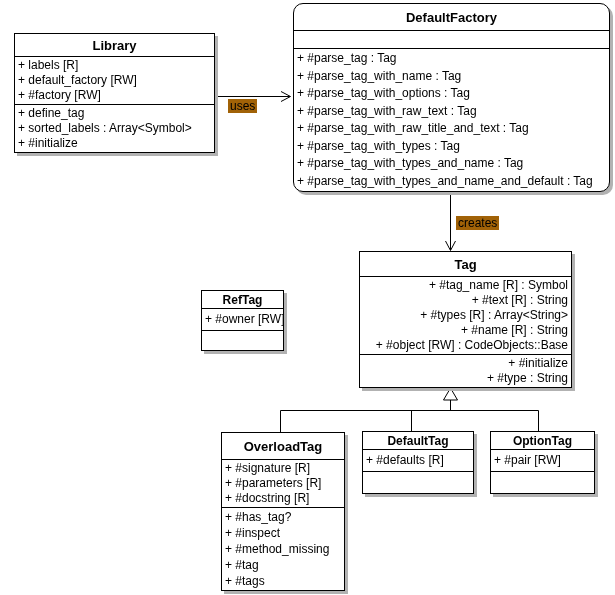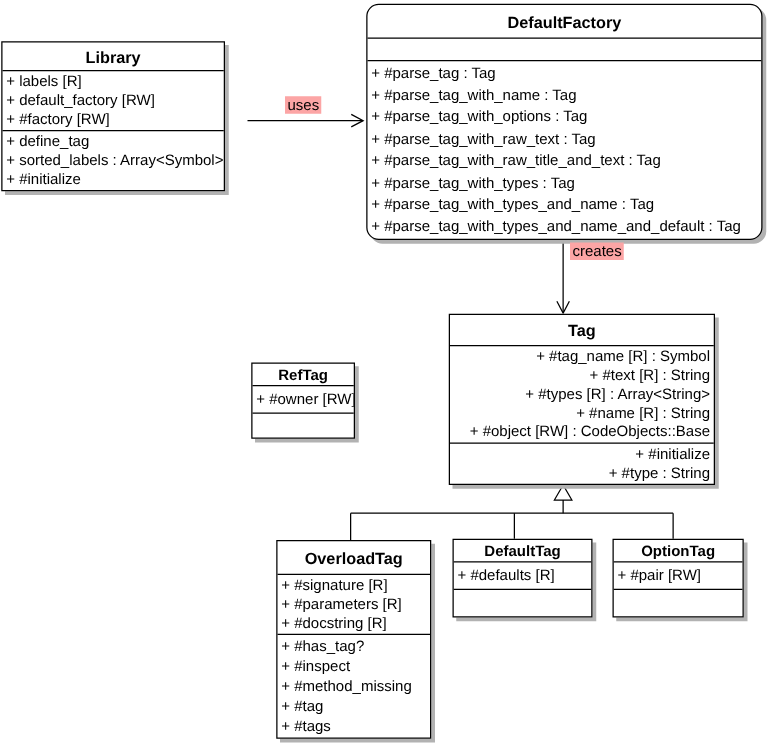--- a/index.html
+++ b/index.html
@@ -50,23 +50,24 @@
     font-size: 12px;
     white-space: nowrap;
     overflow: hidden;
   }
   .m.med  { height: 16px;   line-height: 16px; }
   .m.tall { height: 17.5px; line-height: 17.5px; }
   .m.big  { height: 19px;   line-height: 19px; }
   .edge-label {
     position: absolute;
     font-size: 12px;
-    background: #fca5a5;
+    background: #a16207;
     padding: 0 2px;
     white-space: nowrap;
+    margin-top: 22px;
   }
 </style>
 </head>
 <body>
 
 <div id="canvas">
 
   <svg class="connectors" viewBox="0 0 615 595" xmlns="http://www.w3.org/2000/svg">
     <g stroke="#000000" stroke-width="1" fill="none">
       <line x1="198" y1="96.5" x2="290" y2="96.5"></line>
@@ -79,21 +80,21 @@
     <g stroke="#000000" stroke-width="1" fill="none">
       <polygon points="450.5,388 443.5,400 457.5,400" fill="#ffffff"></polygon>
       <line x1="450.5" y1="400" x2="450.5" y2="410.5"></line>
       <line x1="280.5" y1="410.5" x2="538.5" y2="410.5"></line>
       <line x1="280.5" y1="410.5" x2="280.5" y2="437"></line>
       <line x1="411.5" y1="410.5" x2="411.5" y2="436"></line>
       <line x1="538.5" y1="410.5" x2="538.5" y2="436"></line>
     </g>
   </svg>
 
-  <div class="cls" style="left:1px; top:33px; width:179px;">
+  <div class="cls" style="left:14px; top:33px; width:201px;">
     <div class="title t22">Library</div>
     <div class="sec">
       <div class="m">+ labels [R]</div>
       <div class="m">+ default_factory [RW]</div>
       <div class="m">+ #factory [RW]</div>
     </div>
     <div class="sec">
       <div class="m">+ define_tag</div>
       <div class="m">+ sorted_labels : Array&lt;Symbol&gt;</div>
       <div class="m">+ #initialize</div>

